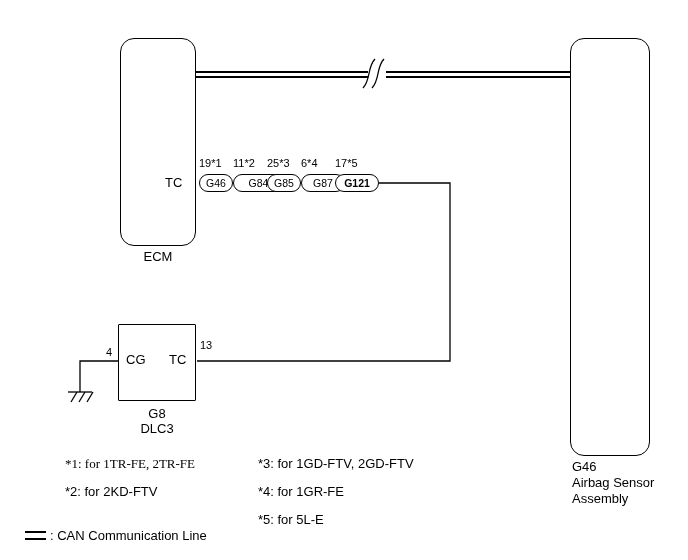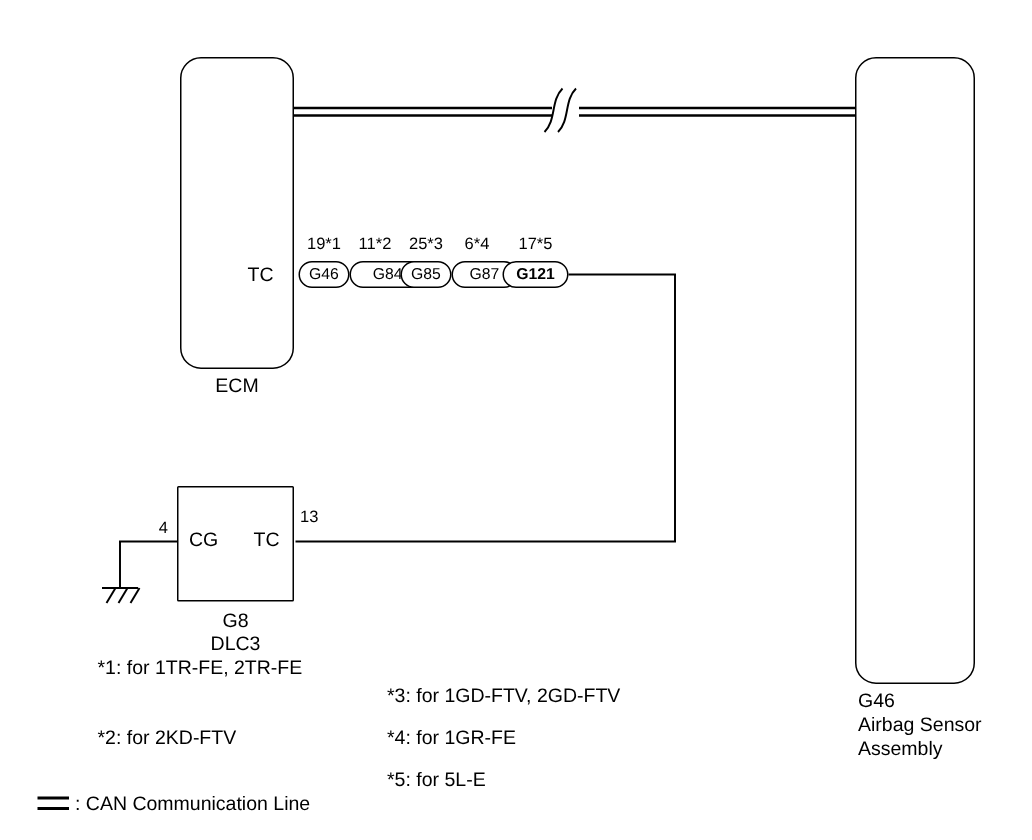--- a/index.html
+++ b/index.html
@@ -35,21 +35,21 @@
     position: absolute;
     font-size: 13px;
     line-height: 14px;
     white-space: nowrap;
     color: #000;
   }
   .pin {
     position: absolute;
     font-size: 11px;
     line-height: 13px;
-    text-align: center;
+    text-align: left;
     white-space: nowrap;
   }
   .oval {
     position: absolute;
     top: 174px;
     height: 18px;
     border: 1.4px solid #000;
     border-radius: 10px;
     background: #fff;
     display: flex;
@@ -116,21 +116,21 @@
   <div class="t" style="left:169px; top:353px;">TC</div>
   <div class="pin" style="left:200px; top:339px; width:18px; text-align:left;">13</div>
   <div class="t center" style="left:118px; top:407px; width:78px;">G8</div>
   <div class="t center" style="left:118px; top:422px; width:78px;">DLC3</div>
 
   <div class="box airbag-box"></div>
   <div class="t" style="left:572px; top:460px;">G46</div>
   <div class="t" style="left:572px; top:476px;">Airbag Sensor</div>
   <div class="t" style="left:572px; top:492px;">Assembly</div>
 
-  <div class="t" style="left:65px; top:438px;">*1: for 1TR-FE, 2TR-FE</div>
+  <div class="t" style="left:65px; top:457px;font-family:Liberation Serif, serif;">*1: for 1TR-FE, 2TR-FE</div>
   <div class="t" style="left:65px; top:485px;">*2: for 2KD-FTV</div>
   <div class="t" style="left:258px; top:457px;">*3: for 1GD-FTV, 2GD-FTV</div>
   <div class="t" style="left:258px; top:485px;">*4: for 1GR-FE</div>
   <div class="t" style="left:258px; top:513px;">*5: for 5L-E</div>
 
   <div class="legend-icon"></div>
   <div class="t" style="left:50px; top:529px;">: CAN Communication Line</div>
 
 </div>
 

